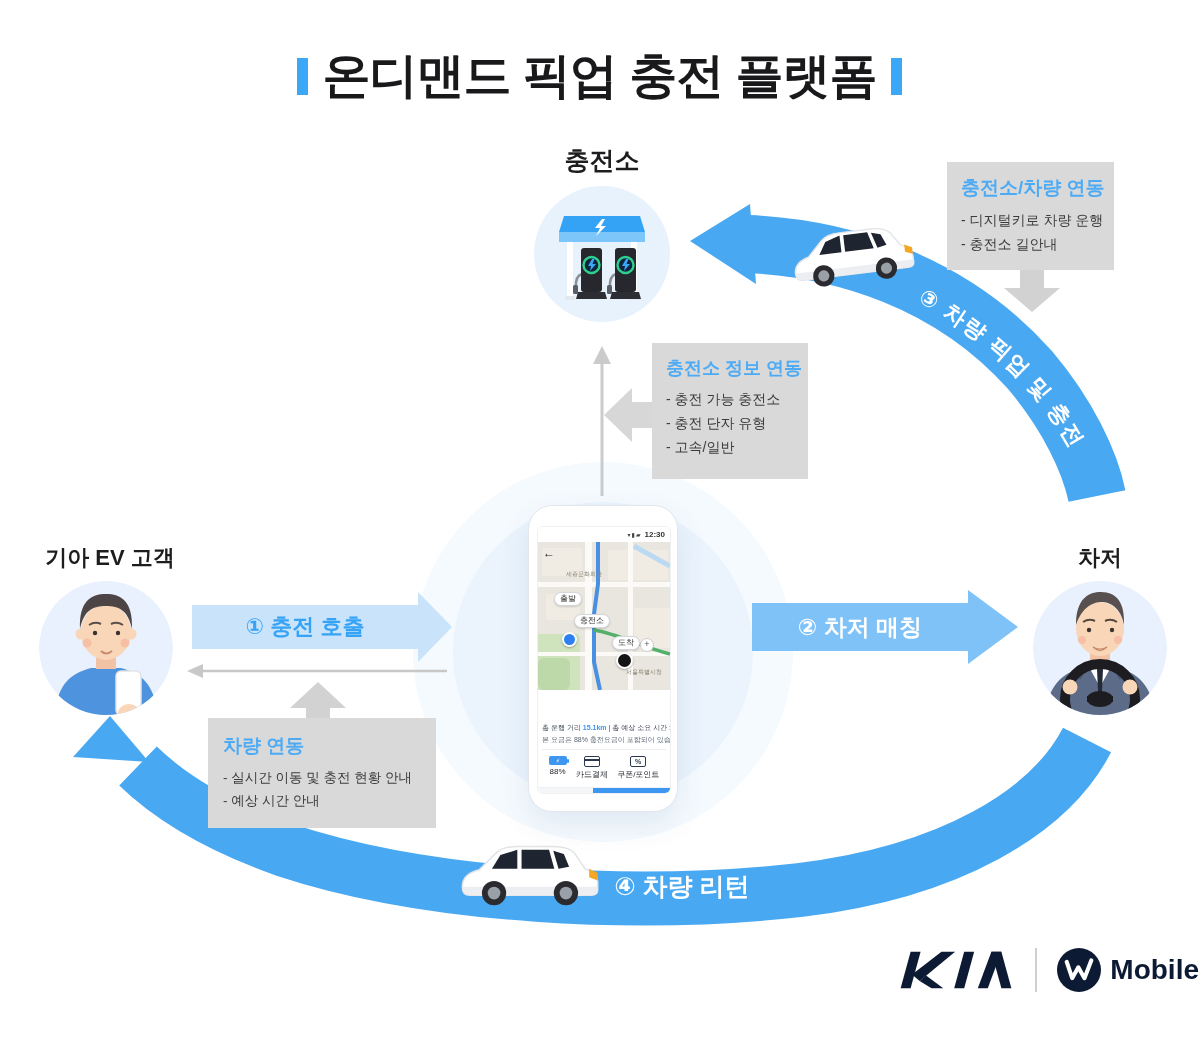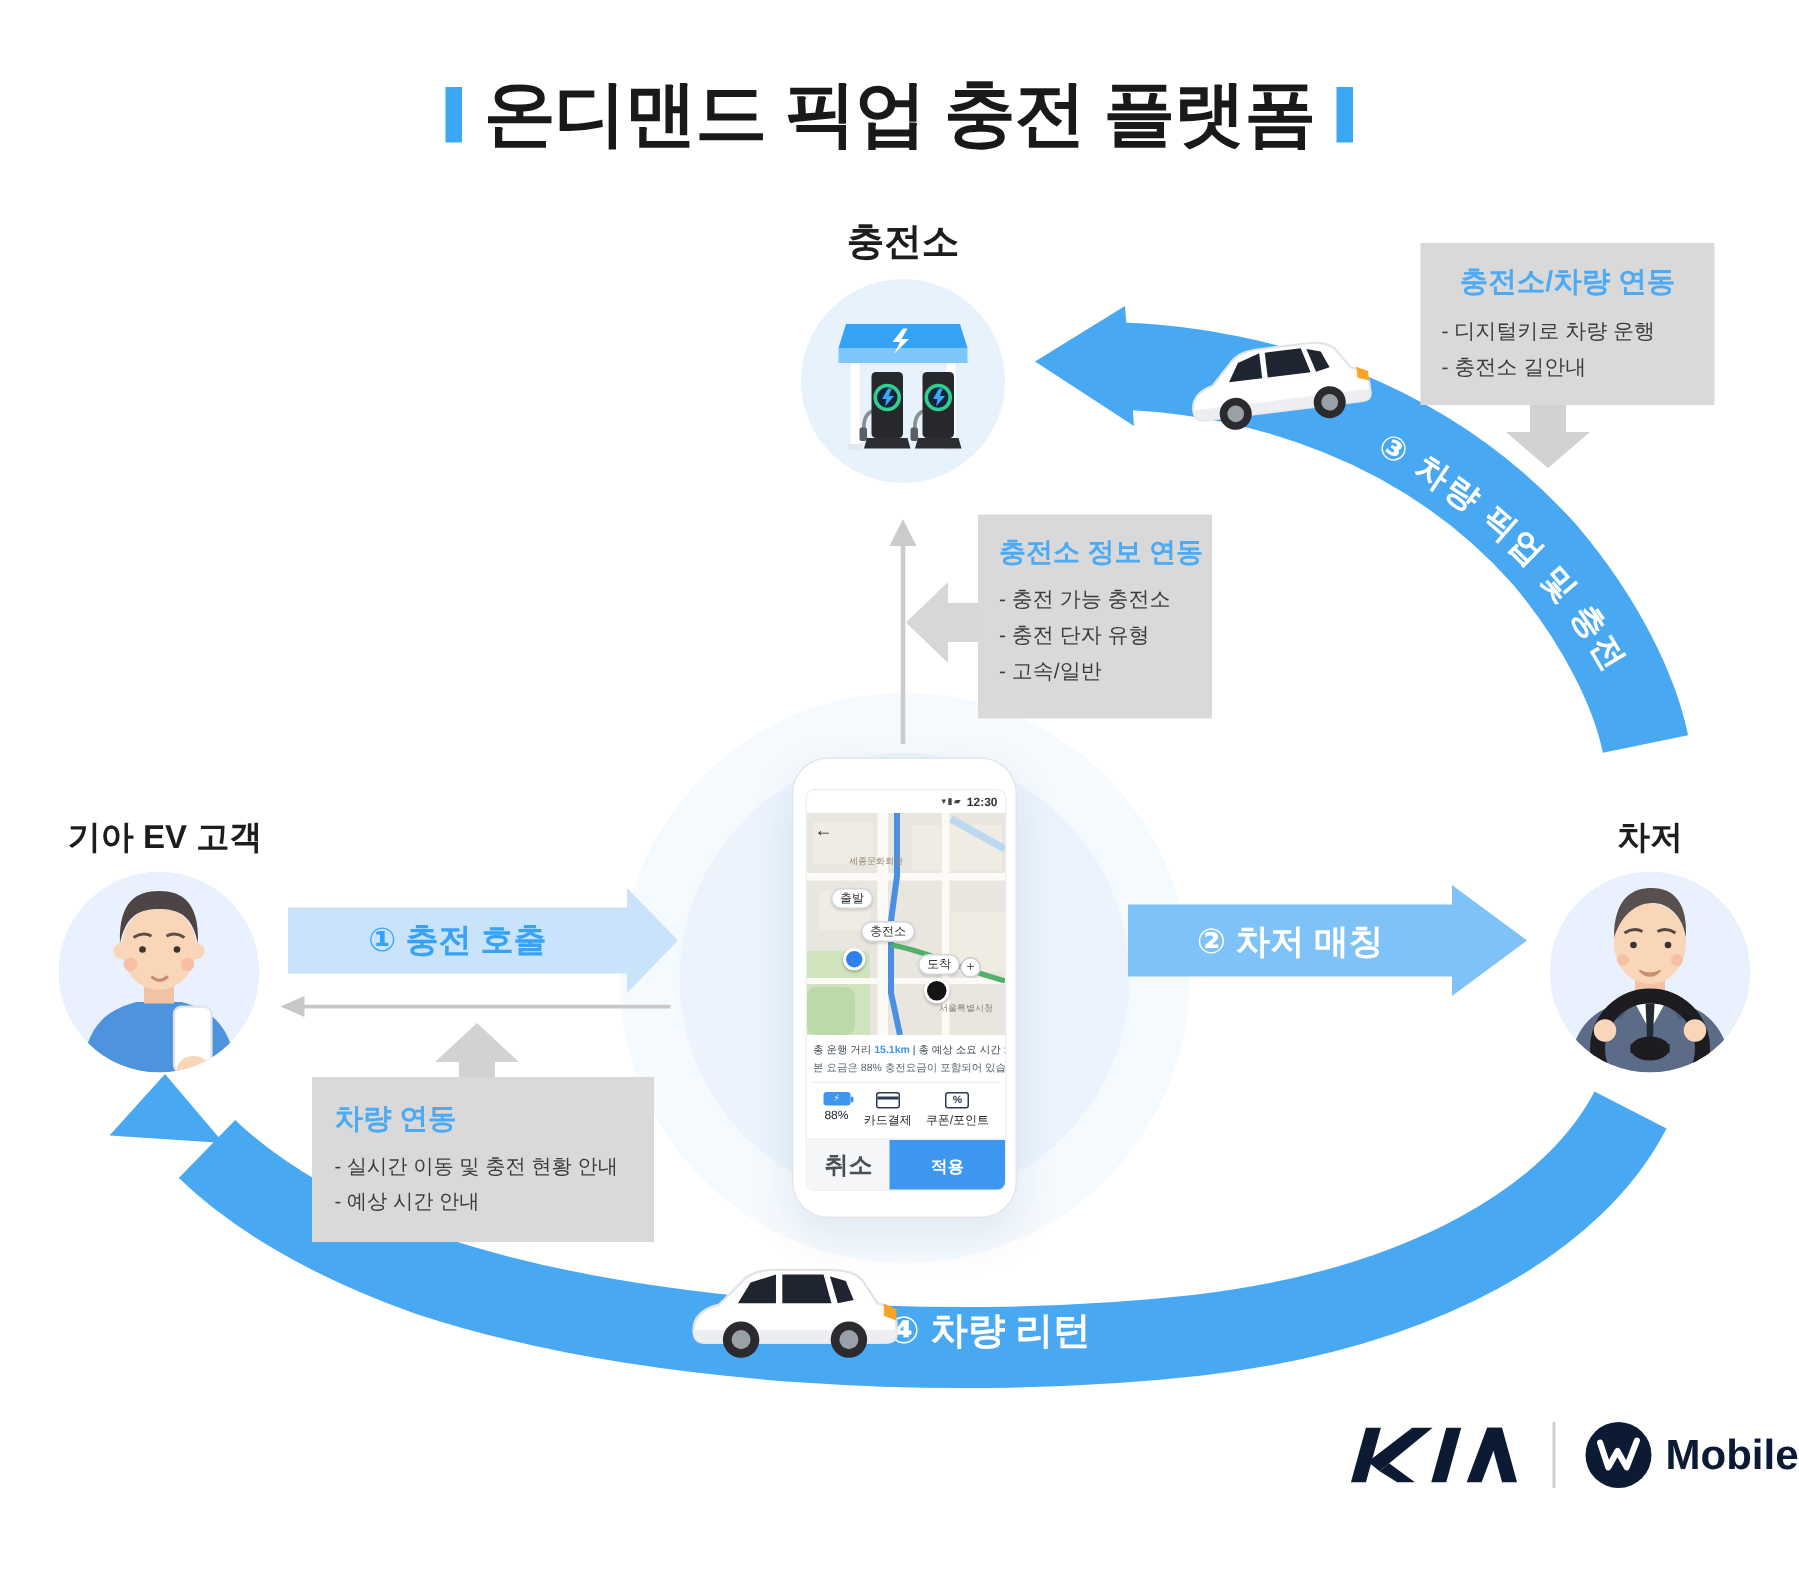--- a/index.html
+++ b/index.html
@@ -28,21 +28,21 @@
   .bx-title{color:#4dabf5;font-weight:800;font-size:19px;margin-bottom:7px;white-space:nowrap;}
   .bx-item{color:#3c3c3e;font-size:14px;line-height:1.72;white-space:nowrap;}
 
   
   .step1-arrow{position:absolute;left:192px;top:605px;width:226px;height:44px;background:#c8e3fa;z-index:2;display:flex;align-items:center;justify-content:center;}
   .step1-head{position:absolute;left:418px;top:592px;width:0;height:0;border-top:35px solid transparent;border-bottom:35px solid transparent;border-left:34px solid #c8e3fa;z-index:2;}
   .step1-text{color:#36a3f6;font-weight:800;font-size:22px;white-space:nowrap;}
   .step2-arrow{position:absolute;left:752px;top:603px;width:216px;height:48px;background:#7fc2f8;z-index:2;display:flex;align-items:center;justify-content:center;}
   .step2-head{position:absolute;left:968px;top:590px;width:0;height:0;border-top:37px solid transparent;border-bottom:37px solid transparent;border-left:50px solid #7fc2f8;z-index:2;}
   .step2-text,.step4-text{color:#fff;font-weight:800;font-size:23px;white-space:nowrap;}
-  .step4-wrap{position:absolute;left:592px;top:870px;width:180px;z-index:2;}
+  .step4-wrap{position:absolute;left:592px;top:870px;width:180px;text-align:center;z-index:2;}
 
   
   .car{position:absolute;z-index:3;}
   .car.top{left:788px;top:222px;width:130px;transform:rotate(-7deg);}
   .car.bottom{left:456px;top:836px;width:148px;}
 
   
   .phone{position:absolute;left:528px;top:505px;width:150px;height:307px;background:#fff;border:1px solid #e3e7ec;border-radius:24px;z-index:3;box-shadow:0 12px 30px rgba(30,80,140,.10);box-sizing:border-box;}
   .screen{position:absolute;left:8px;top:20px;width:132px;height:266px;background:#fff;border-radius:6px;overflow:hidden;border:1px solid #eef1f4;}
   .statusbar{height:15px;display:flex;align-items:center;justify-content:flex-end;gap:3px;padding:0 5px;font-size:8px;color:#333;font-weight:700;background:#fff;}
@@ -51,21 +51,21 @@
   .blk{position:absolute;background:#f0ece4;}
   .blk.park{background:#cfe3bd;border-radius:4px;}
   .blk.park2{background:#bdd8a9;border-radius:6px;}
   .street{position:absolute;background:#fbfaf7;}
   .map-pill{position:absolute;background:#fff;border:1px solid #d3d6da;border-radius:8px;font-size:8px;color:#333;padding:1px 5px;line-height:1.3;white-space:nowrap;box-shadow:0 1px 2px rgba(0,0,0,.15);}
   .poi{position:absolute;font-size:6px;color:#8b8576;white-space:nowrap;}
   .marker-blue{position:absolute;width:11px;height:11px;border-radius:50%;background:#2f80ef;border:2px solid #fff;box-shadow:0 1px 2px rgba(0,0,0,.3);}
   .marker-dark{position:absolute;width:13px;height:13px;border-radius:50%;background:#141414;border:2px solid #fff;box-shadow:0 1px 2px rgba(0,0,0,.3);}
   .map-zoom{position:absolute;width:12px;height:12px;background:#fff;border:1px solid #ccc;border-radius:50%;font-size:9px;line-height:11px;text-align:center;color:#555;}
   .map-back{position:absolute;left:5px;top:4px;font-size:12px;color:#222;font-weight:700;}
-  .fare{background:#fff;padding:5px 4px 2px 4px;border-bottom:1px solid #eef0f3;}
+  .fare{background:#fff;padding:5px 4px 2px 4px;border-bottom:1px solid #eef0f3;margin-top:28px;}
   .fare-l1{font-size:7px;color:#3a4350;white-space:nowrap;text-align:center;}
   .fare-l1 .v{color:#3d96ef;font-weight:700;}
   .fare-l2{font-size:7px;color:#5b6573;white-space:nowrap;text-align:center;margin-top:2px;padding-bottom:4px;border-bottom:1px solid #edeff2;}
   .pay-row{display:flex;justify-content:space-around;padding:6px 2px 5px 2px;}
   .pay-item{display:flex;flex-direction:column;align-items:center;gap:2px;}
   .pay-label{font-size:8px;color:#23272e;white-space:nowrap;}
   .ic-batt{width:18px;height:9px;background:#3d96ef;border-radius:2px;position:relative;}
   .ic-batt:after{content:"";position:absolute;right:-2px;top:2.5px;width:2px;height:4px;background:#3d96ef;border-radius:1px;}
   .ic-bolt{position:absolute;left:7px;top:1px;color:#fff;font-size:6px;}
   .ic-card{width:16px;height:11px;border:1.4px solid #2b3a52;border-radius:2px;position:relative;box-sizing:border-box;}
@@ -201,21 +201,21 @@
       <path d="M 40,98 Q 34,102 34,110" stroke="#5c6b88" stroke-width="12" fill="none"></path>
       <path d="M 94,98 Q 100,102 100,110" stroke="#5c6b88" stroke-width="12" fill="none"></path>
       <circle cx="67" cy="118" r="35" stroke="#1d1d21" stroke-width="10" fill="none"></circle>
       <ellipse cx="67" cy="118" rx="13" ry="8" fill="#1d1d21"></ellipse>
       <rect x="54" y="115" width="26" height="6" fill="#1d1d21"></rect>
       <circle cx="37" cy="106" r="7.5" fill="#f9d6b8"></circle>
       <circle cx="97" cy="106" r="7.5" fill="#f9d6b8"></circle>
     </g>
   </svg>
 
-  <div class="gray-box" style="left:947px;top:162px;width:196px;height:108px;text-align:center;">
+  <div class="gray-box" style="left:947px;top:162px;width:167px;height:108px;text-align:center;">
     <div class="bx-title">충전소/차량 연동</div>
     <div class="bx-item" style="text-align:left;">- 디지털키로 차량 운행</div>
     <div class="bx-item" style="text-align:left;">- 충전소 길안내</div>
   </div>
 
   <div class="gray-box" style="left:652px;top:343px;width:156px;height:136px;">
     <div class="bx-title" style="font-size:18px;">충전소 정보 연동</div>
     <div class="bx-item">- 충전 가능 충전소</div>
     <div class="bx-item">- 충전 단자 유형</div>
     <div class="bx-item">- 고속/일반</div>

